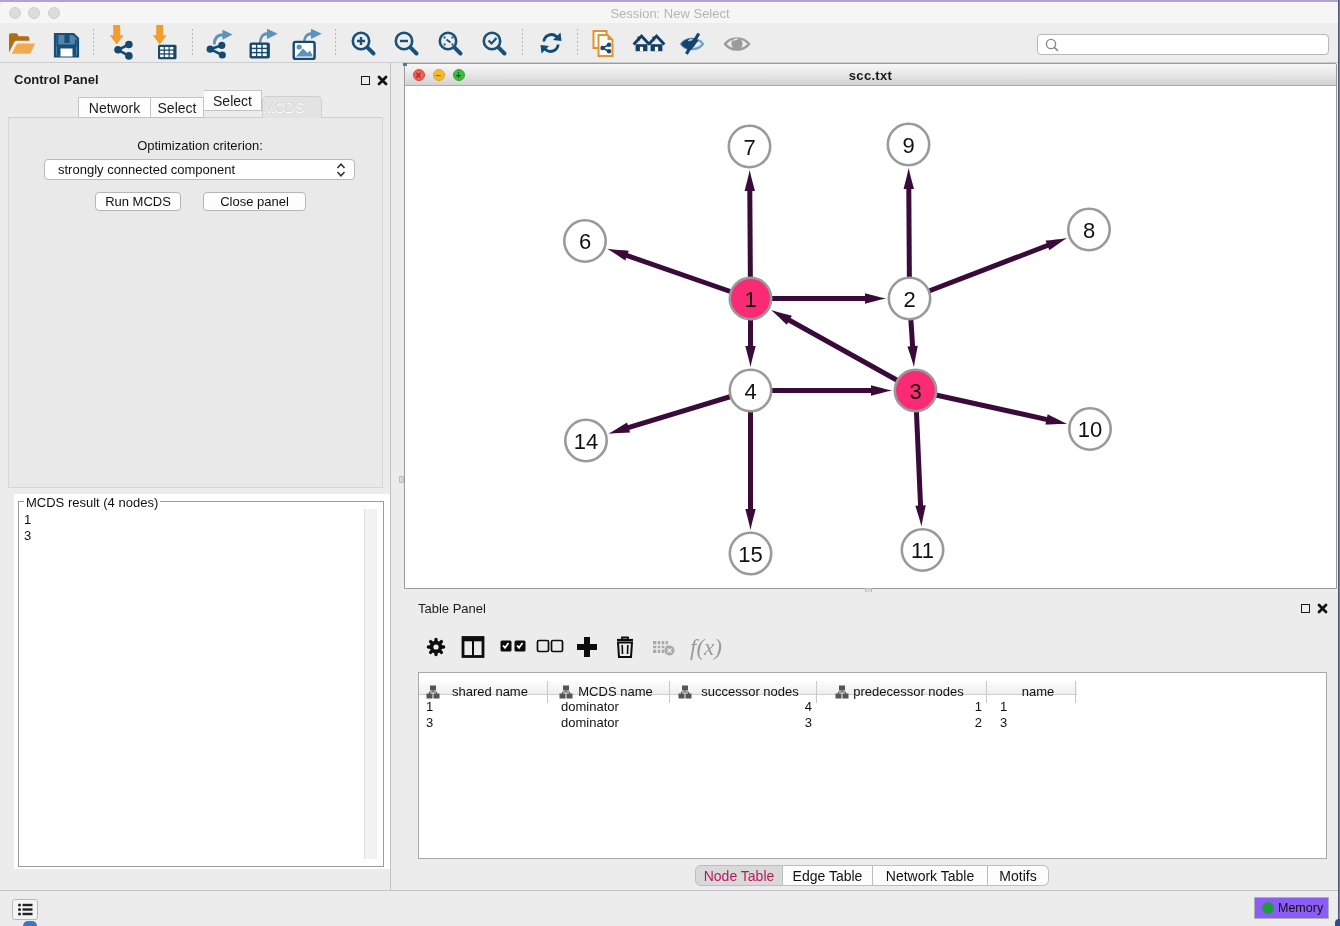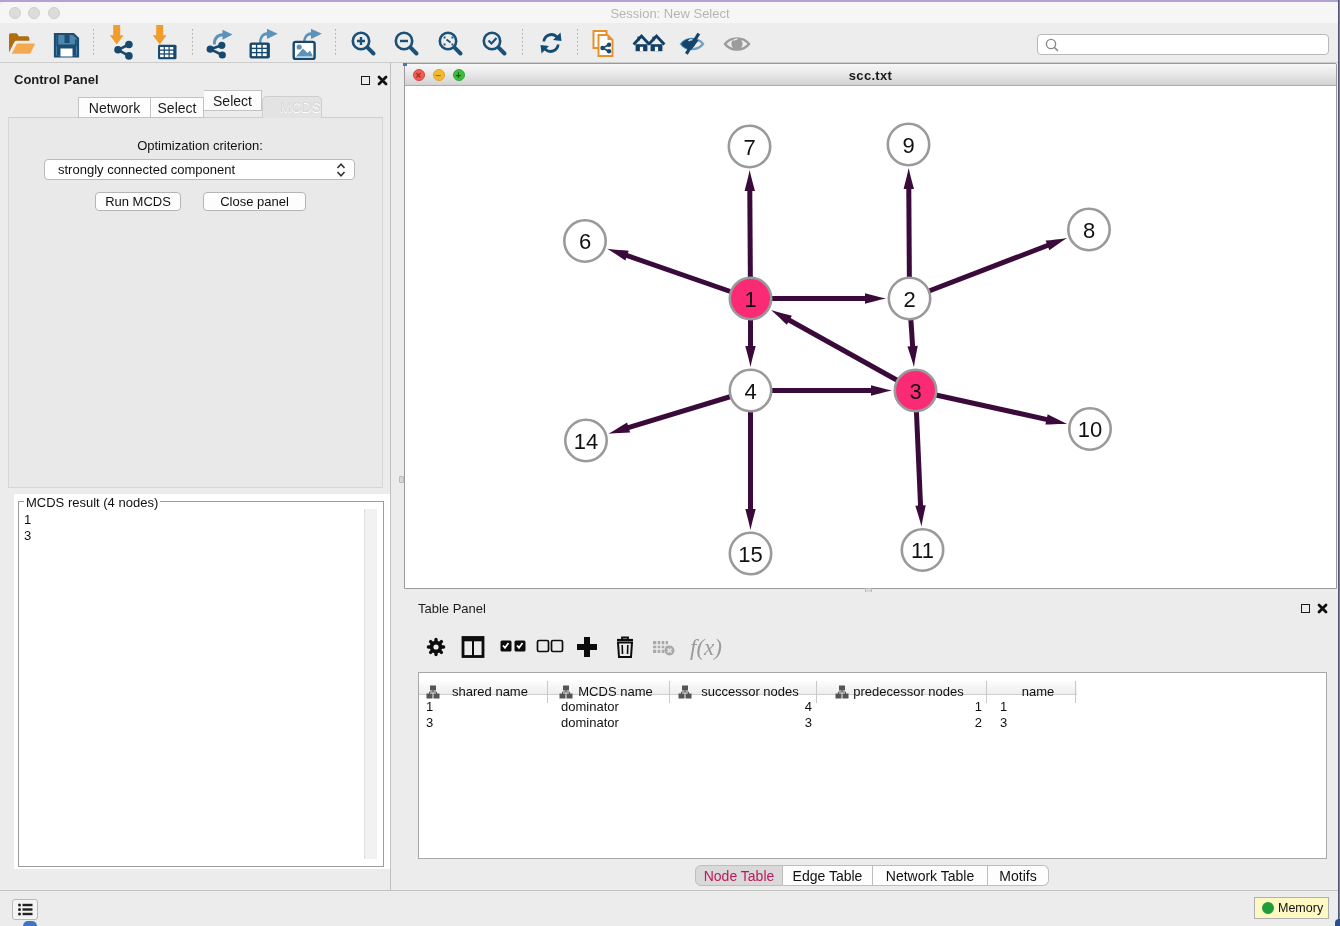--- a/index.html
+++ b/index.html
@@ -14,21 +14,21 @@
 #apptitle { left:0; top:6px; width:1340px; text-align:center; font-size:13px; color:#b5b5b5; }
 #toolbar { left:0; top:23px; width:1340px; height:40px; background:#ededed; border-bottom:1px solid #cccccc; }
 #searchbox { left:1037px; top:34px; width:292px; height:21px; background:#fff; border:1px solid #b8b8b8; border-radius:4px; }
 
 
 #cp { left:0; top:63px; width:391px; height:827px; background:#ececec; border-right:1px solid #c0c0c0; }
 #cp-title { left:14px; top:72px; font-size:13px; color:#1c1c1c;font-weight:bold; }
 .winbtn-sq { position:absolute; width:9px; height:9px; border:1.5px solid #1a1a1a; }
 .cptab { position:absolute; top:0; height:21px; background:#fdfdfd; border:1px solid #c3c3c3; font-size:14px; color:#1a1a1a; text-align:center; line-height:20px; }
 #cp-inner { left:8px; top:117px; width:375px; height:371px; background:#e9e9e9; border:1px solid #d6d6d6; border-top:1px solid #cfcfcf; }
-#mcdstab { position:absolute; left:262px; top:96px; width:60px; height:22px; background:#e3e3e3; border:1px solid #cfcfcf; border-bottom:none; border-radius:5px 5px 0 0; color:#d9d9d9; text-shadow:0 1px 0 #fff; font-size:14px; text-align:right; line-height:21px; }
+#mcdstab { position:absolute; left:262px; top:96px; width:60px; height:22px; background:#e3e3e3; border:1px solid #cfcfcf; border-bottom:none; border-radius:5px 5px 0 0; color:#d9d9d9; text-shadow:0 1px 0 #fff; font-size:14px; text-align:left; line-height:21px; }
 #optlabel { left:0; top:138px; width:400px; text-align:center; font-size:13px; color:#111; }
 #dropdown { left:44px; top:159px; width:311px; height:21px; background:#ffffff; border:1px solid #b9b9b9; border-radius:4px; font-size:13px; color:#111; line-height:19px; padding-left:13px; }
 .btn { position:absolute; height:19px; background:#fdfdfd; border:1px solid #b5b5b5; border-radius:4px; font-size:13px; color:#111; text-align:center; line-height:17px; }
 #resultbox { left:14px; top:494px; width:376px; height:375px; background:#ffffff; }
 #groupbox { left:18px; top:501px; width:366px; height:366px; border:1px solid #9c9c9c; }
 #grouplabel { left:24px; top:495px; background:#fff; padding:0 2px; font-size:13px; color:#111; }
 #scrolltrack { left:364px; top:509px; width:13px; height:350px; background:#f2f2f2; border-left:1px solid #e0e0e0; }
 
 
 #sccwin { left:404px; top:63px; width:933px; height:526px; background:#ffffff; border:1px solid #9b9b9b; border-radius:2px 2px 0 0; }
@@ -42,21 +42,21 @@
 #tbl { left:14px; top:80px; width:909px; height:187px; background:#fff; border:1px solid #a8a8a8; }
 #tblhead { left:0; top:8px; width:658px; height:14px; background:linear-gradient(#fdfdfd,#eeeeee); border-bottom:1px solid #cfcfcf; }
 .hcol { position:absolute; top:0; height:22px; border-right:1px solid #c9c9c9; font-size:13px; color:#111; text-align:center; line-height:22px; padding-left:14px; }
 .trow { position:absolute; font-size:13px; color:#111; height:16px; line-height:16px; }
 #tabbar { left:0; top:273px; width:936px; height:21px; }
 .btab { position:absolute; top:0; height:21px; background:#fdfdfd; border:1px solid #bdbdbd; font-size:14px; color:#111; text-align:center; line-height:20px; }
 
 
 #statusbar { left:0; top:890px; width:1340px; height:36px; background:#ececec; border-top:1px solid #c3c3c3; }
 #listbtn { left:12px; top:899px; width:26px; height:21px; background:#f4f4f4; border:1px solid #b9b9b9; border-radius:3px; }
-#membtn { left:1254px; top:897px; width:75px; height:22px; background:#fef9c3; border:1px solid #b0b0b0; font-size:12.5px; color:#111; line-height:20px; }
+#membtn { left:1254px; top:897px; width:75px; height:22px; background:#8b5cf6; border:1px solid #b0b0b0; font-size:12.5px; color:#111; line-height:20px; }
 </style>
 </head>
 <body>
 <div class="abs" id="titlebar">
   <div class="light" style="left:9px;"></div>
   <div class="light" style="left:28px;"></div>
   <div class="light" style="left:48px;"></div>
 </div>
 <div class="abs" id="purple"></div>
 <div class="abs" id="apptitle">Session: New Select</div>

